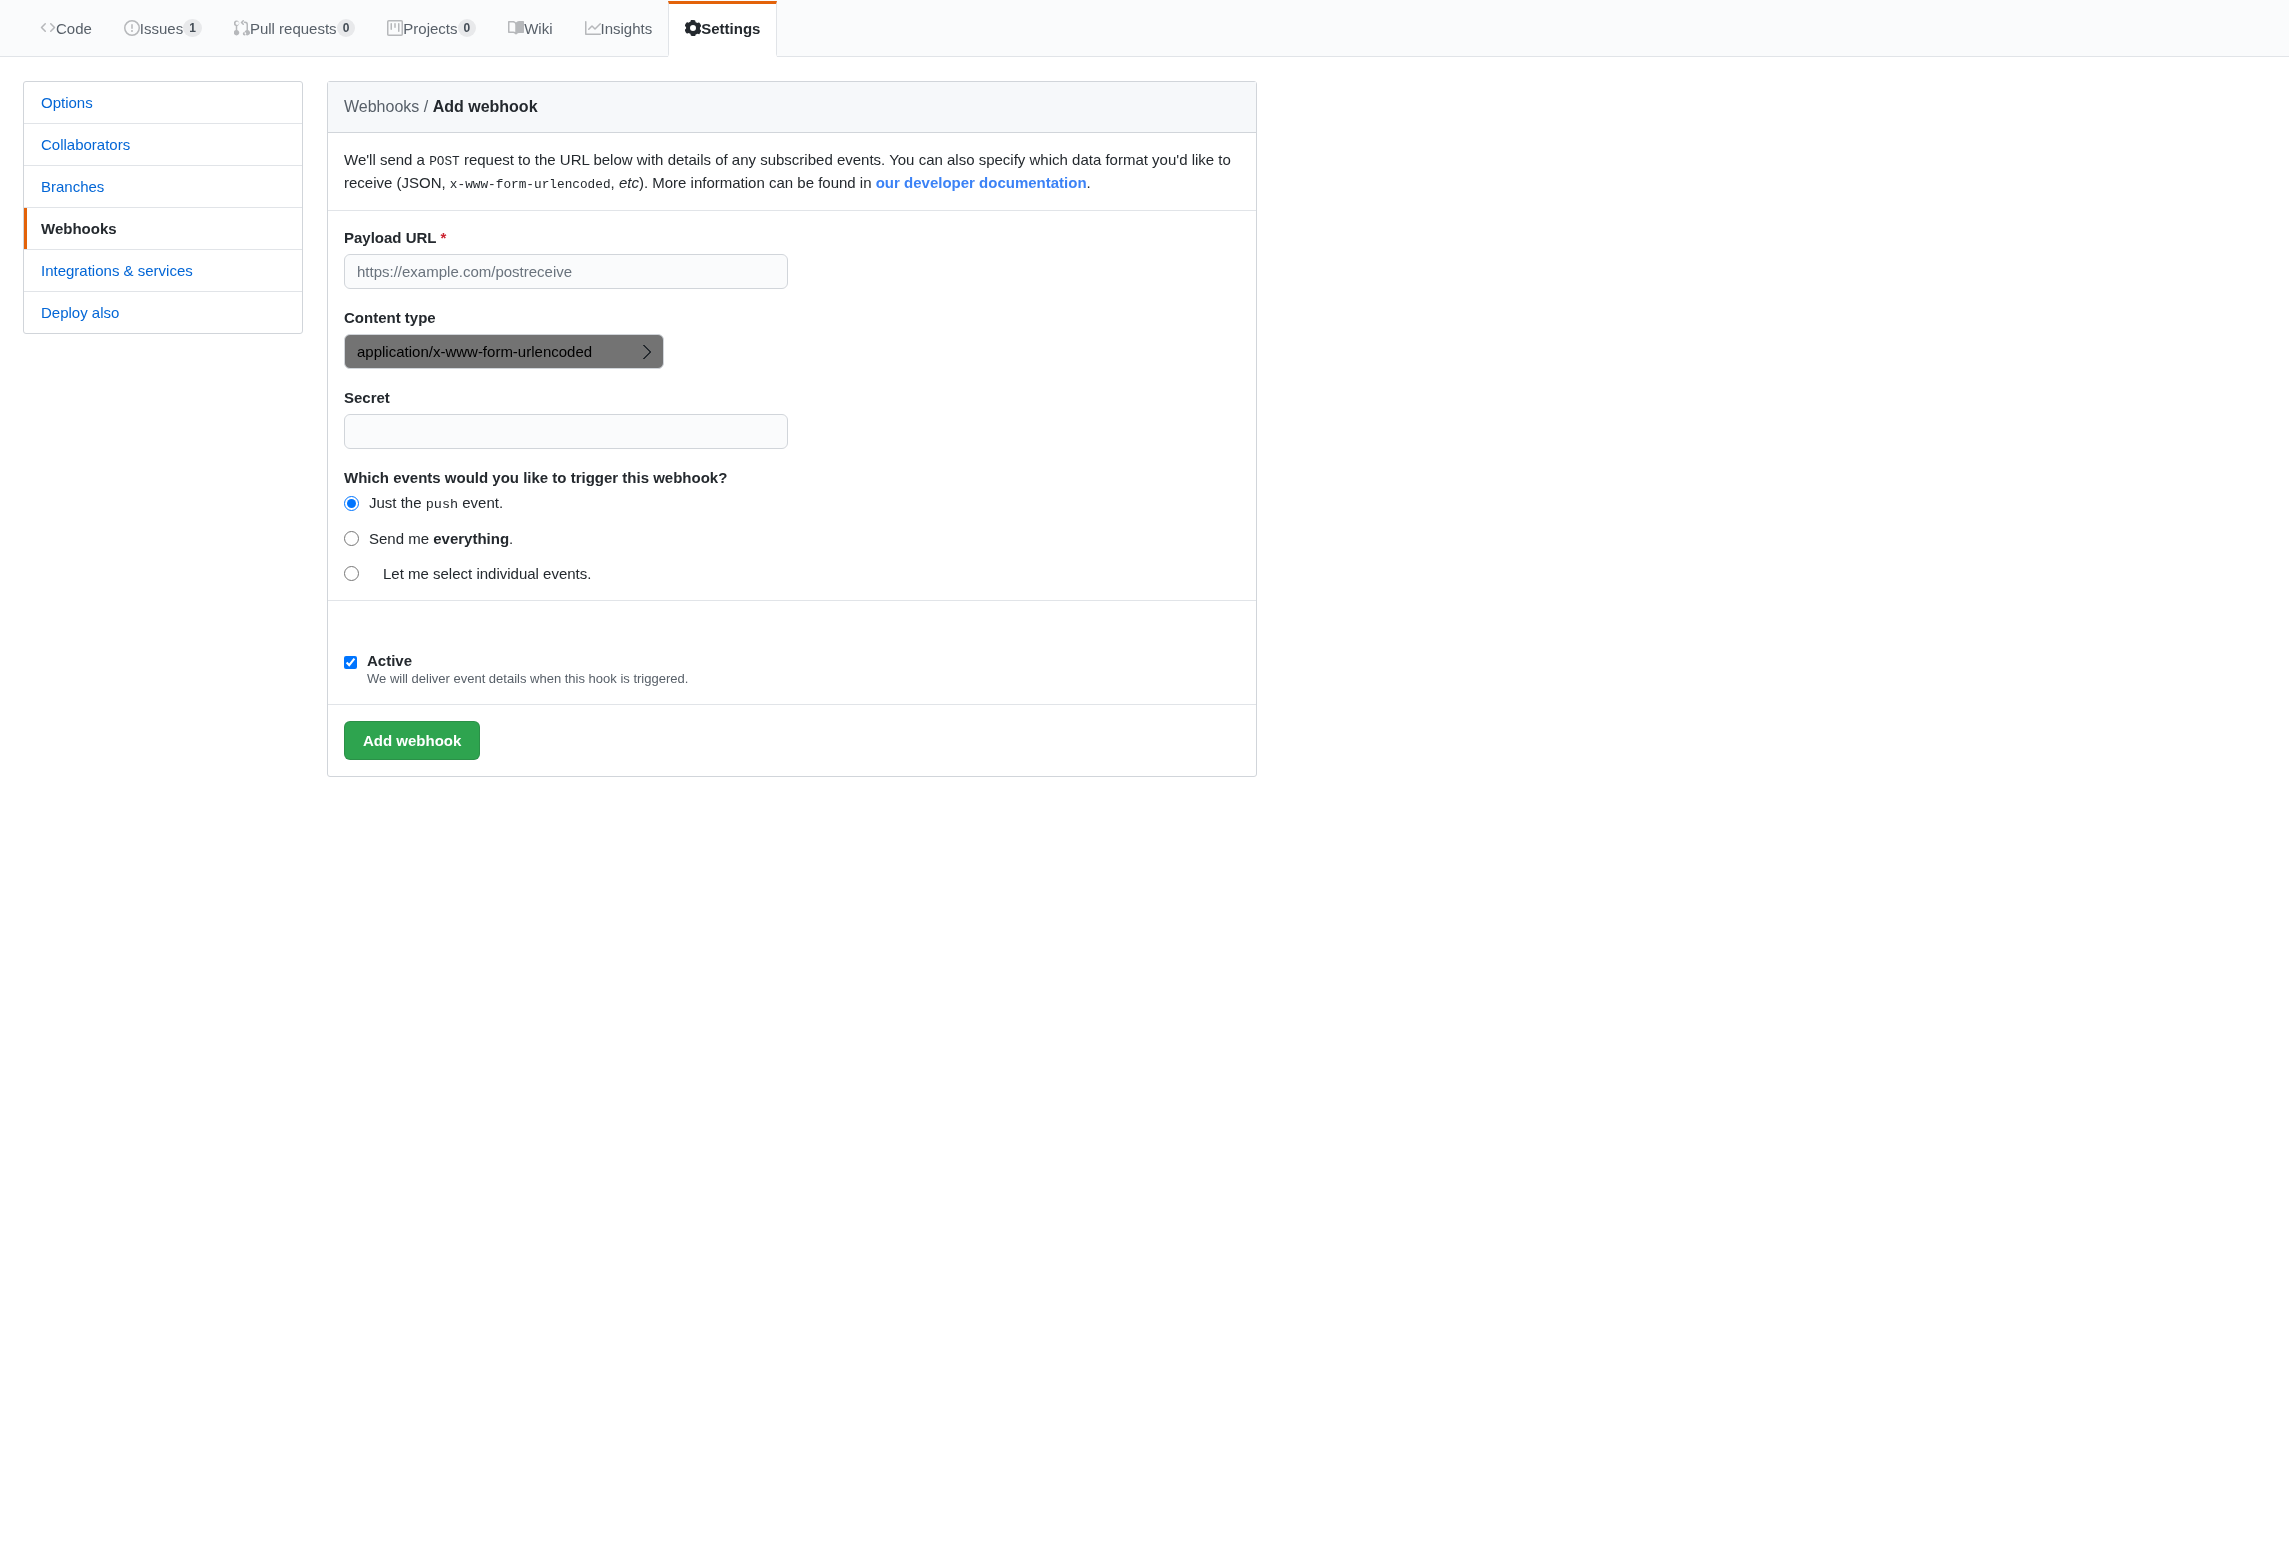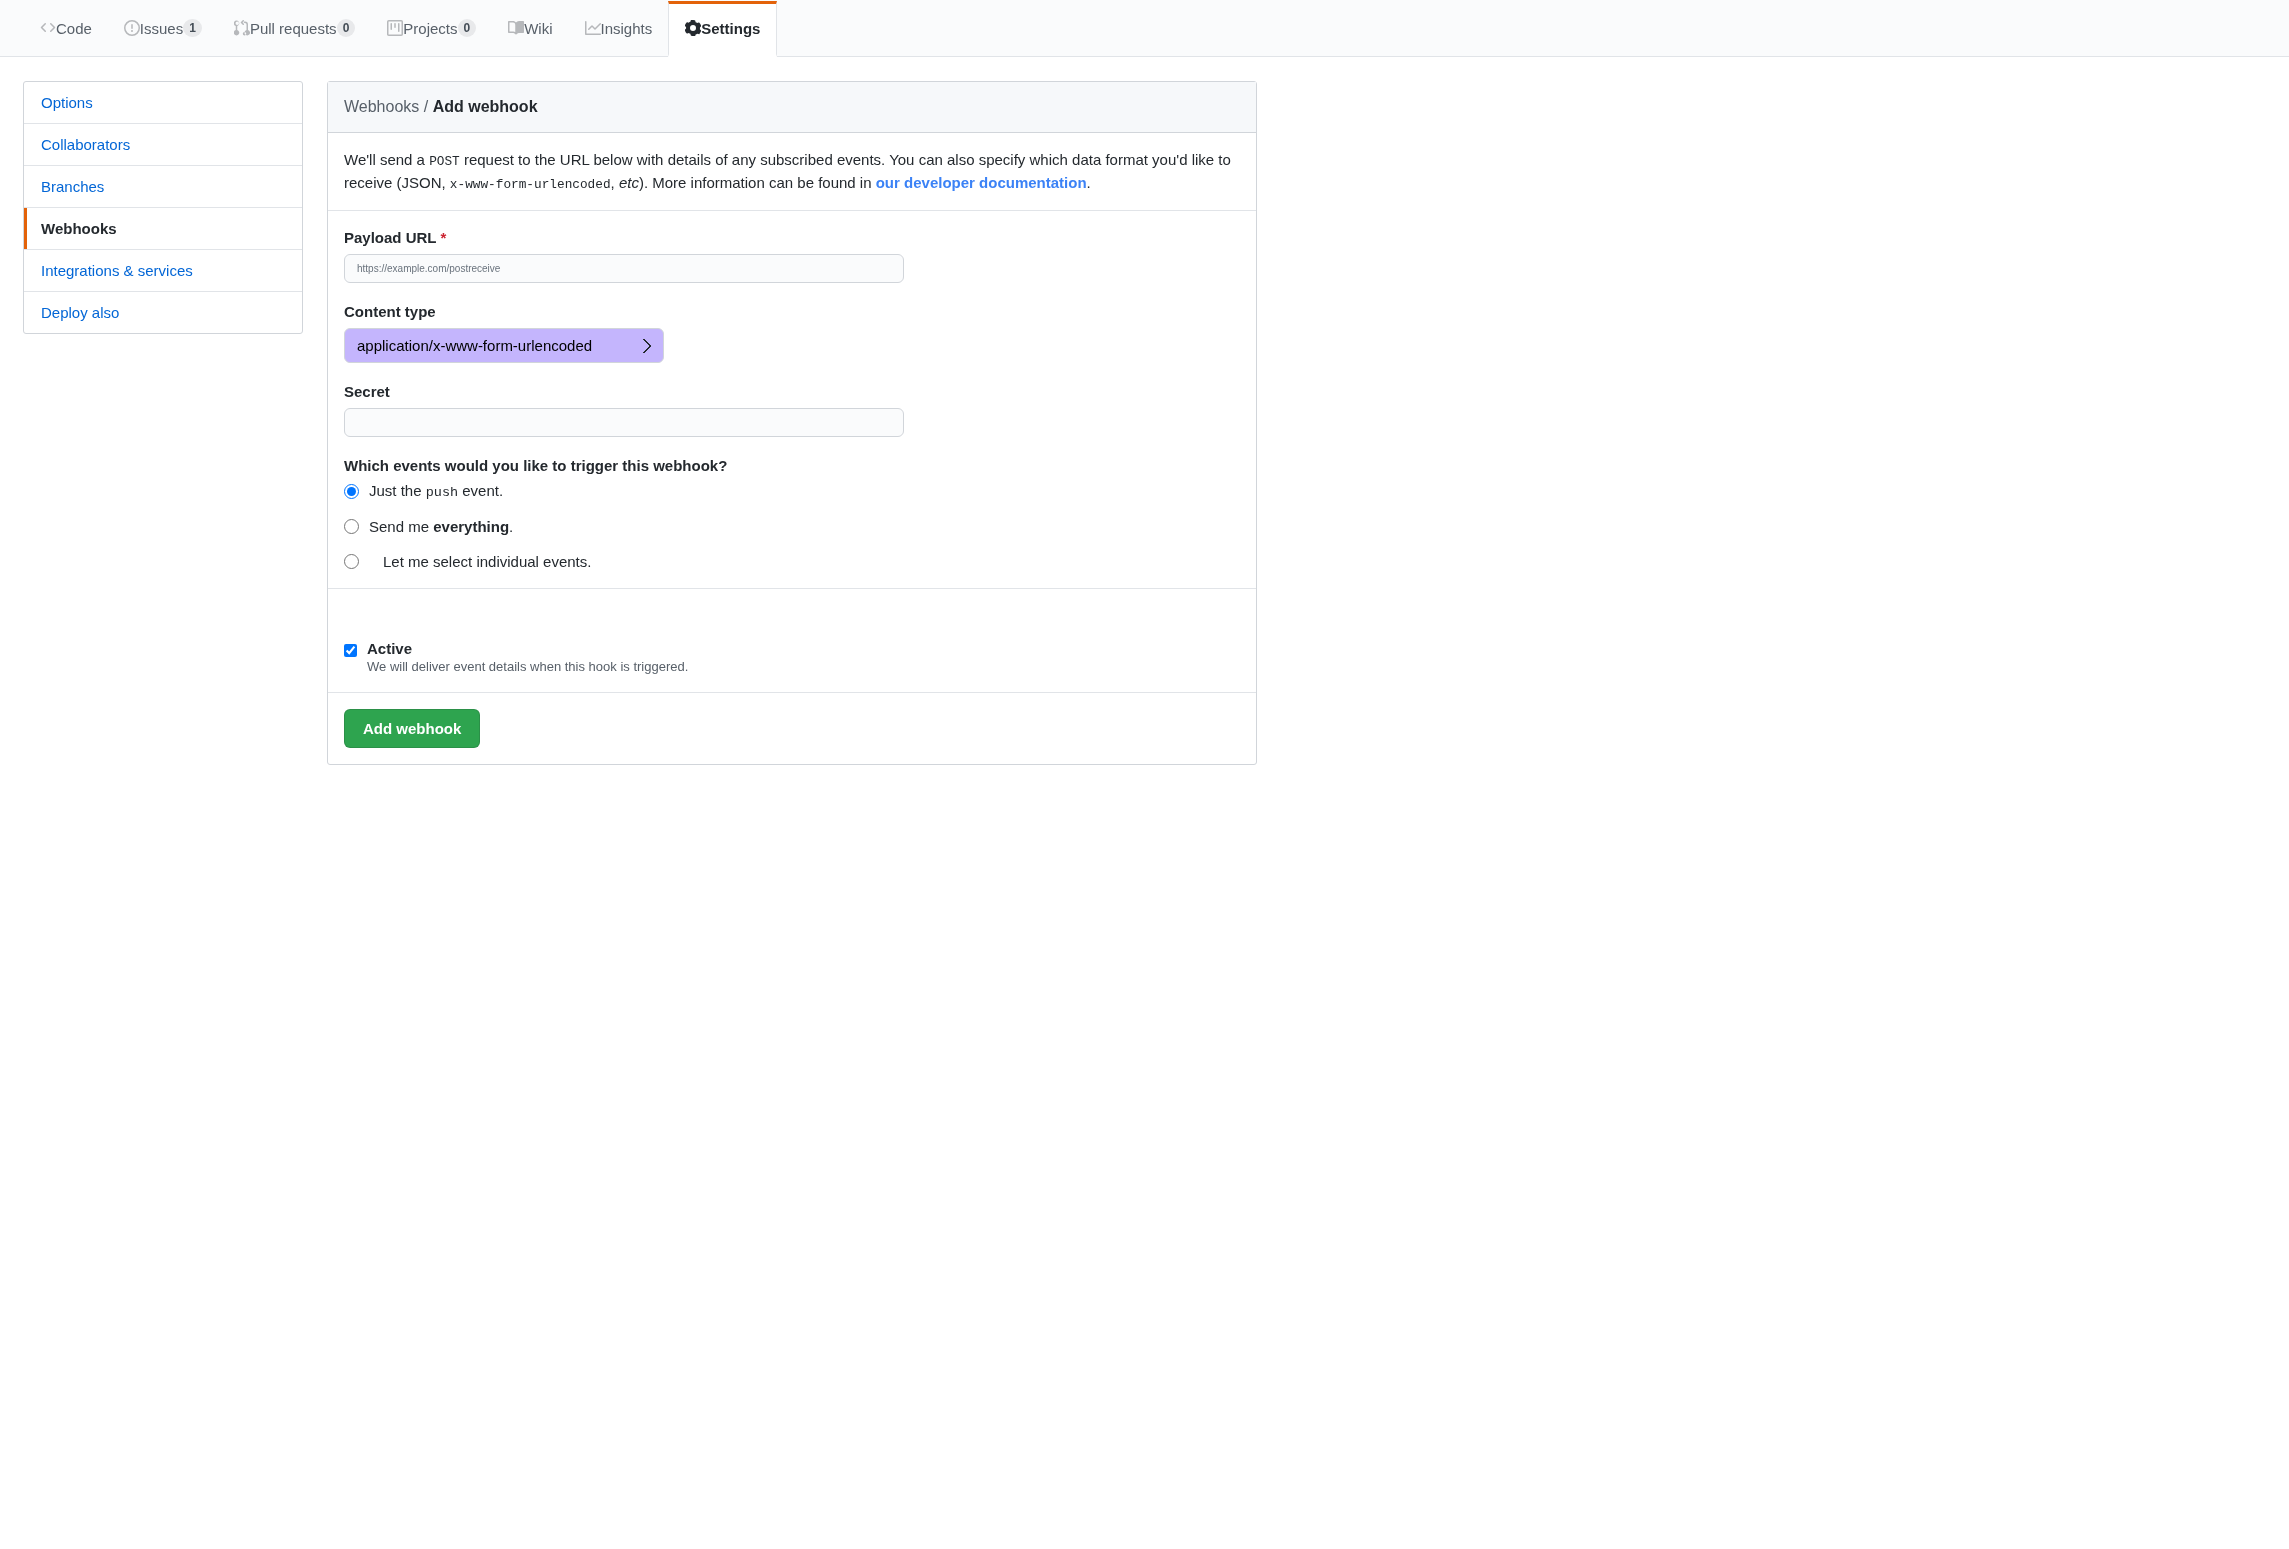--- a/index.html
+++ b/index.html
@@ -99,42 +99,42 @@
     .box-body p { font-size: 15px; line-height: 1.5; color:#24292e;}
     .box-body code { font-family: SFMono-Regular, Consolas, "Liberation Mono", Menlo, monospace; font-size: 85%; }
     a.link { color: #3b82f6; text-decoration: none; font-weight: bold; }
     .form-section { padding: 18px 16px; border-bottom: 1px solid #e1e4e8; }
     .form-section:last-child { border-bottom: none; }
     .form-group { margin-bottom: 20px; }
     .form-group:last-child { margin-bottom: 0; }
     .form-label { display: block; font-weight: 600; font-size: 15px; margin-bottom: 8px; }
     .required { color: #cb2431; }
     .form-control {
-      width: 560px;
+      width: 444px;
       max-width: 100%;
       padding: 8px 12px;
-      font-size: 10px;
+      font-size: 15px;
       border: 1px solid #d1d5da;
       border-radius: 6px;
       background: #fafbfc;
       color: #3b82f6;
     }
     .form-control::placeholder { color: #6a737d; }
     .form-select {
       position: relative;
       display: inline-block;
     }
     .form-select select {
       appearance: none;
       -webkit-appearance: none;
       padding: 8px 32px 8px 12px;
       font-size: 15px;
       border: 1px solid #d1d5da;
       border-radius: 6px;
-      background: #c4b5fd;
+      background: #737373;
       min-width: 320px;
     }
     .form-select::after {
       content: "";
       position: absolute;
       right: 12px;
       top: 50%;
       transform: translateY(-50%);
       pointer-events: none;
       width: 10px; height: 14px;

